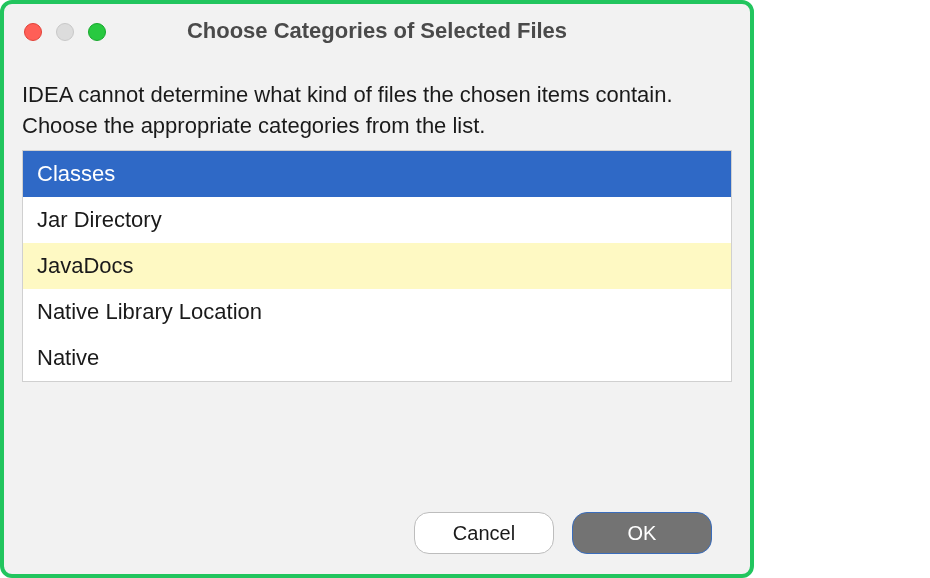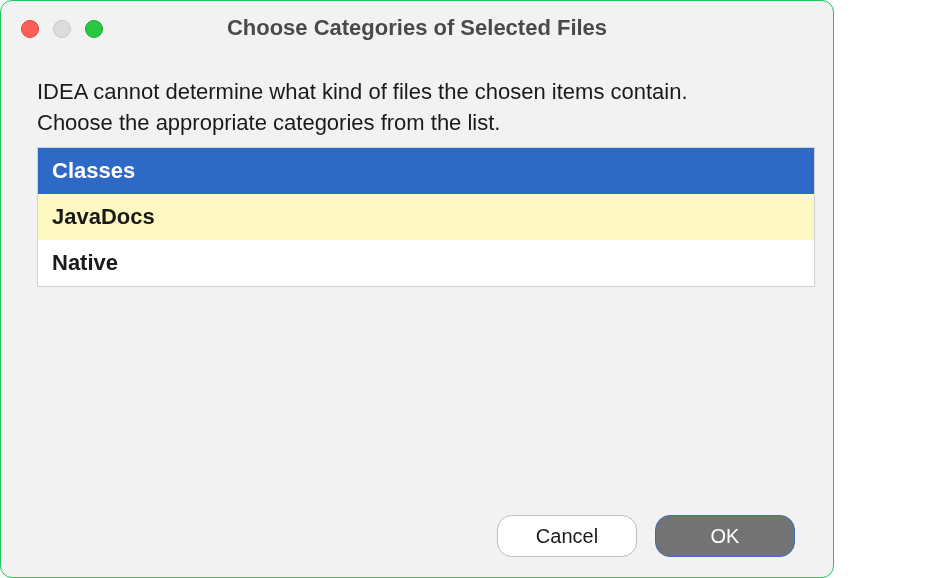--- a/index.html
+++ b/index.html
@@ -8,24 +8,24 @@
       padding: 0;
     }
     body {
       font-family: -apple-system, "Helvetica Neue", Helvetica, Arial, sans-serif;
       background: #fff;
       width: 930px;
       height: 578px;
       overflow: hidden;
     }
     .window {
-      width: 834px;
+      width: 754px;
       height: 578px;
       background: #f2f2f2;
-      border: 1px solid #22c55e;
+      border: 4px solid #22c55e;
       border-radius: 12px;
       display: flex;
       flex-direction: column;
       position: relative;
     }
     .titlebar {
       height: 54px;
       display: flex;
       align-items: center;
       position: relative;
@@ -48,42 +48,41 @@
     .tl-max { background: #28c940; border: 1px solid #17a82d; }
     .title {
       flex: 1;
       text-align: center;
       font-size: 22px;
       font-weight: 600;
       color: #4a4a4a;
     }
     .content {
       flex: 1;
-      padding: 22px 18px 0 36px;
+      padding: 22px 18px 0 18px;
       display: flex;
       flex-direction: column;
     }
     .description {
       font-size: 22px;
       color: #1a1a1a;
       line-height: 1.4;
       margin-bottom: 8px;
     }
     .list {
       border: 1px solid #d0d0d0;
       background: #fff;
       flex: 0 0 auto;
     }
     .list-item {
       padding: 10px 14px;
       font-size: 22px;
       color: #1a1a1a;
       cursor: default;
       background: #fff;
-      font-weight: bold;
     }
     .list-item.selected {
       background: #2f69c6;
       color: #fff;
     }
     .list-item.hovered {
       background: #fef9c3;
     }
     .button-row {
       display: flex;
@@ -125,21 +124,23 @@
   </div>
 
   <div class="content">
     <div class="description">
       <span>IDEA cannot determine what kind of files the chosen items contain.</span><br>
       <span>Choose the appropriate categories from the list.</span>
     </div>
 
     <div class="list" id="category-list">
         <div class="list-item selected">Classes</div>
+        <div class="list-item">Jar Directory</div>
         <div class="list-item hovered">JavaDocs</div>
+        <div class="list-item">Native Library Location</div>
         <div class="list-item">Native</div>
       </div>
 
     <div class="button-row">
       <div class="btn">Cancel</div>
       <div class="btn primary">OK</div>
     </div>
   </div>
 </div>
 

